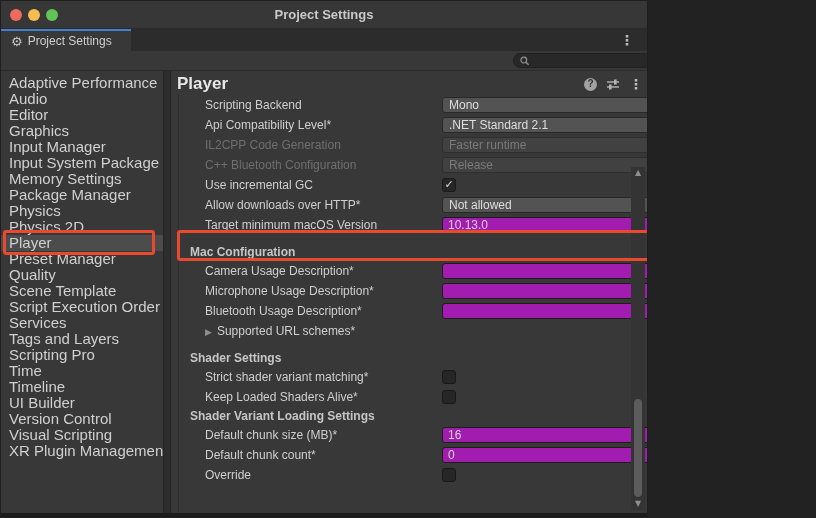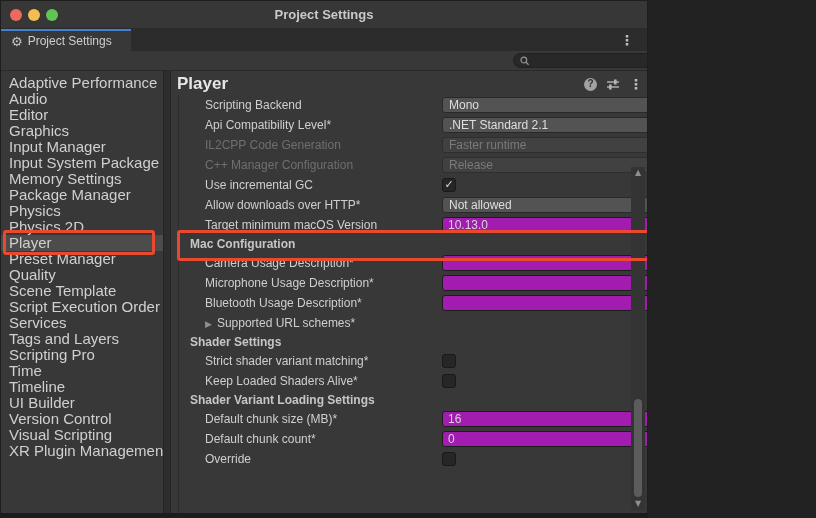--- a/index.html
+++ b/index.html
@@ -39,21 +39,21 @@
   .panel-header{position:absolute;left:6px;top:0;right:4px;height:22px;display:flex;align-items:center;}
   .panel-title{font-size:17px;font-weight:bold;color:#e6e6e6;}
   .hdr-icons{margin-left:auto;display:flex;align-items:center;gap:9px;}
   .help{width:13px;height:13px;border-radius:50%;background:#a2a2a2;color:#2f2f2f;font-size:10px;font-weight:bold;
         display:flex;align-items:center;justify-content:center;line-height:1;}
   .rows{position:absolute;left:7px;top:22px;width:620px;bottom:0;border-left:1px solid #2c2c2c;overflow:hidden;}
   .row{display:flex;align-items:center;height:20px;}
   .rlabel{flex:0 0 263px;padding-left:26px;color:#cfcfcf;white-space:nowrap;overflow:hidden;}
   .row.dim .rlabel{color:#6f6f6f;}
   .row.blue .rlabel{color:var(--blue-label);}
-  .section{height:18px;line-height:18px;padding-left:11px;font-weight:bold;color:#c6c6c6;white-space:nowrap;}
+  .section{height:18px;line-height:18px;margin-top:8px;padding-left:11px;font-weight:bold;color:#c6c6c6;white-space:nowrap;}
   .section.compact{margin-top:0;}
   .fold-tri{font-family:"DejaVu Sans",sans-serif;color:#8f8f8f;font-size:9px;margin-right:5px;}
   
   .dropdown{flex:0 0 340px;height:16px;background:#535353;border:1px solid #292929;border-radius:3px;
             display:flex;align-items:center;padding:0 6px;color:#dedede;position:relative;white-space:nowrap;overflow:hidden;}
   .dd-caret{position:absolute;right:6px;top:6px;width:0;height:0;border-left:4px solid transparent;border-right:4px solid transparent;border-top:5px solid #b2b2b2;}
   .dropdown.disabled{background:#414141;border-color:#2e2e2e;color:#7a7a7a;}
   .dropdown.disabled .dd-caret{border-top-color:#6e6e6e;}
   .dropdown.focused{border-color:#3e90e8;}
   .textfield{flex:0 0 340px;height:16px;background:#a21caf;border:1px solid #1c1c1c;border-radius:3px;
@@ -160,21 +160,21 @@
           </div>
         </div>
         <div class="row dim">
           <div class="rlabel">IL2CPP Code Generation</div>
           <div class="dropdown disabled">
             <span>Faster runtime</span>
             <span class="dd-caret"></span>
           </div>
         </div>
         <div class="row dim">
-          <div class="rlabel">C++ Manager Configuration</div>
+          <div class="rlabel">C++ Bluetooth Configuration</div>
           <div class="dropdown disabled">
             <span>Release</span>
             <span class="dd-caret"></span>
           </div>
         </div>
         <div class="row">
           <div class="rlabel">Use incremental GC</div>
           <div class="checkbox checked">✓</div>
         </div>
         <div class="row">

